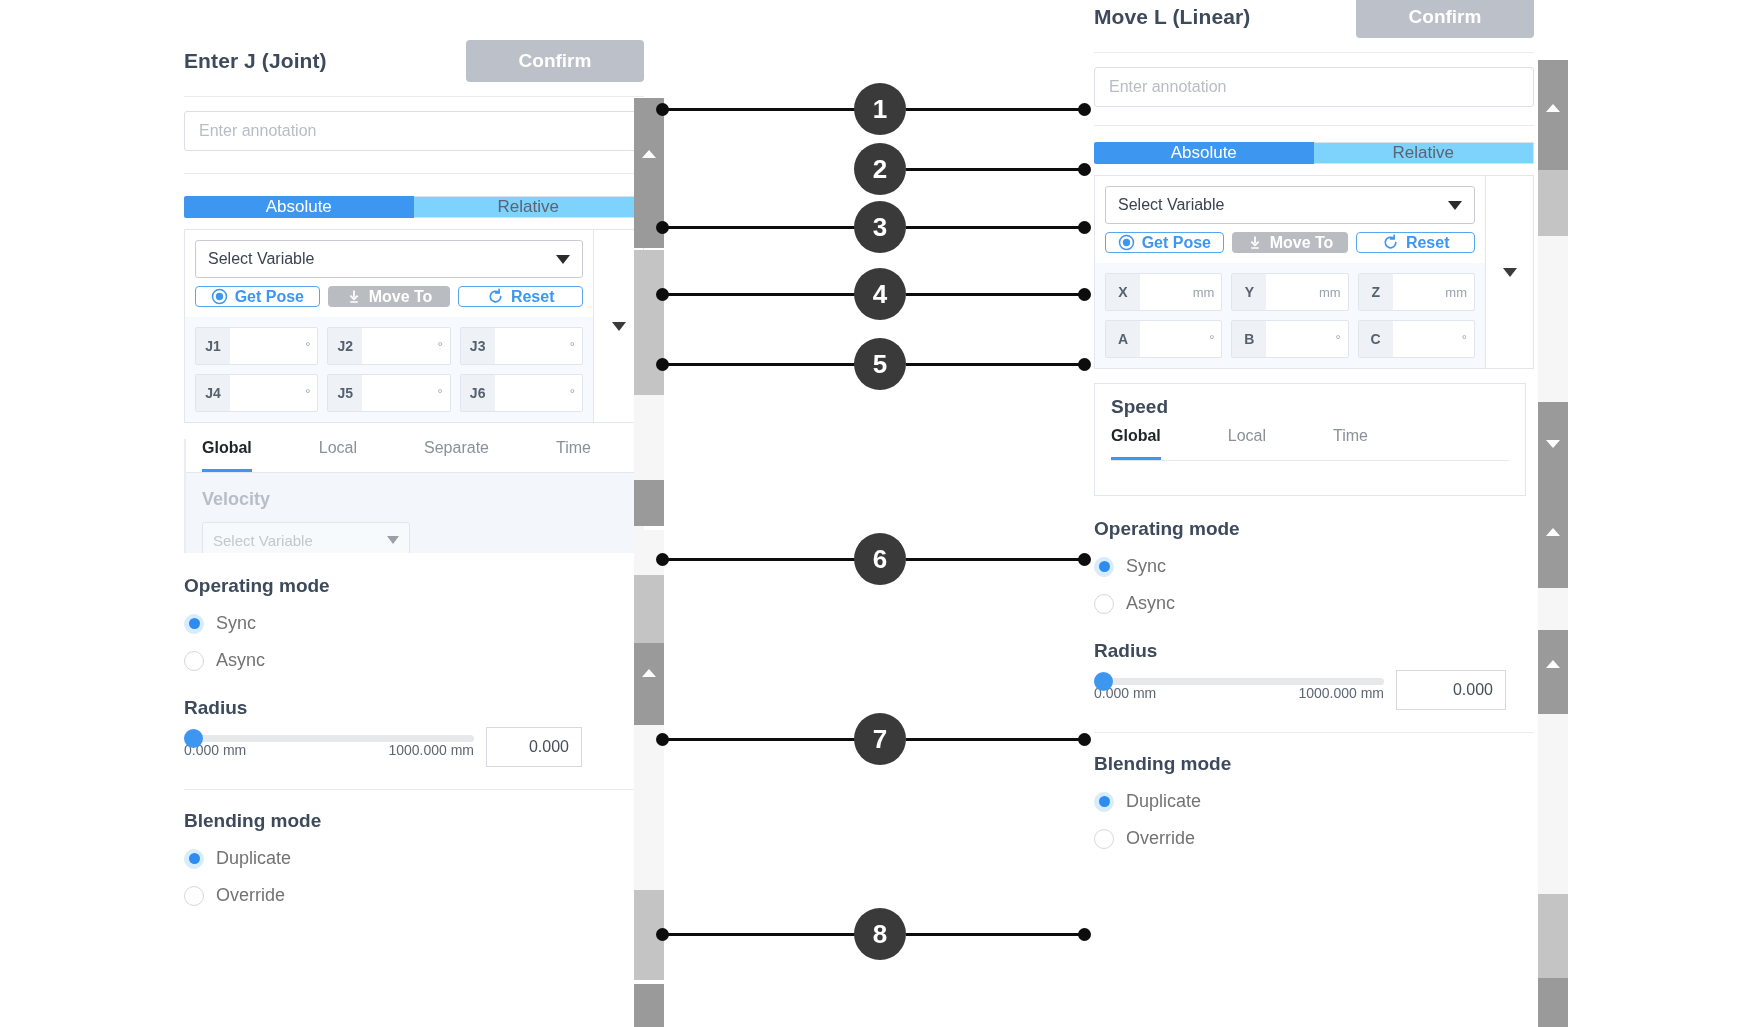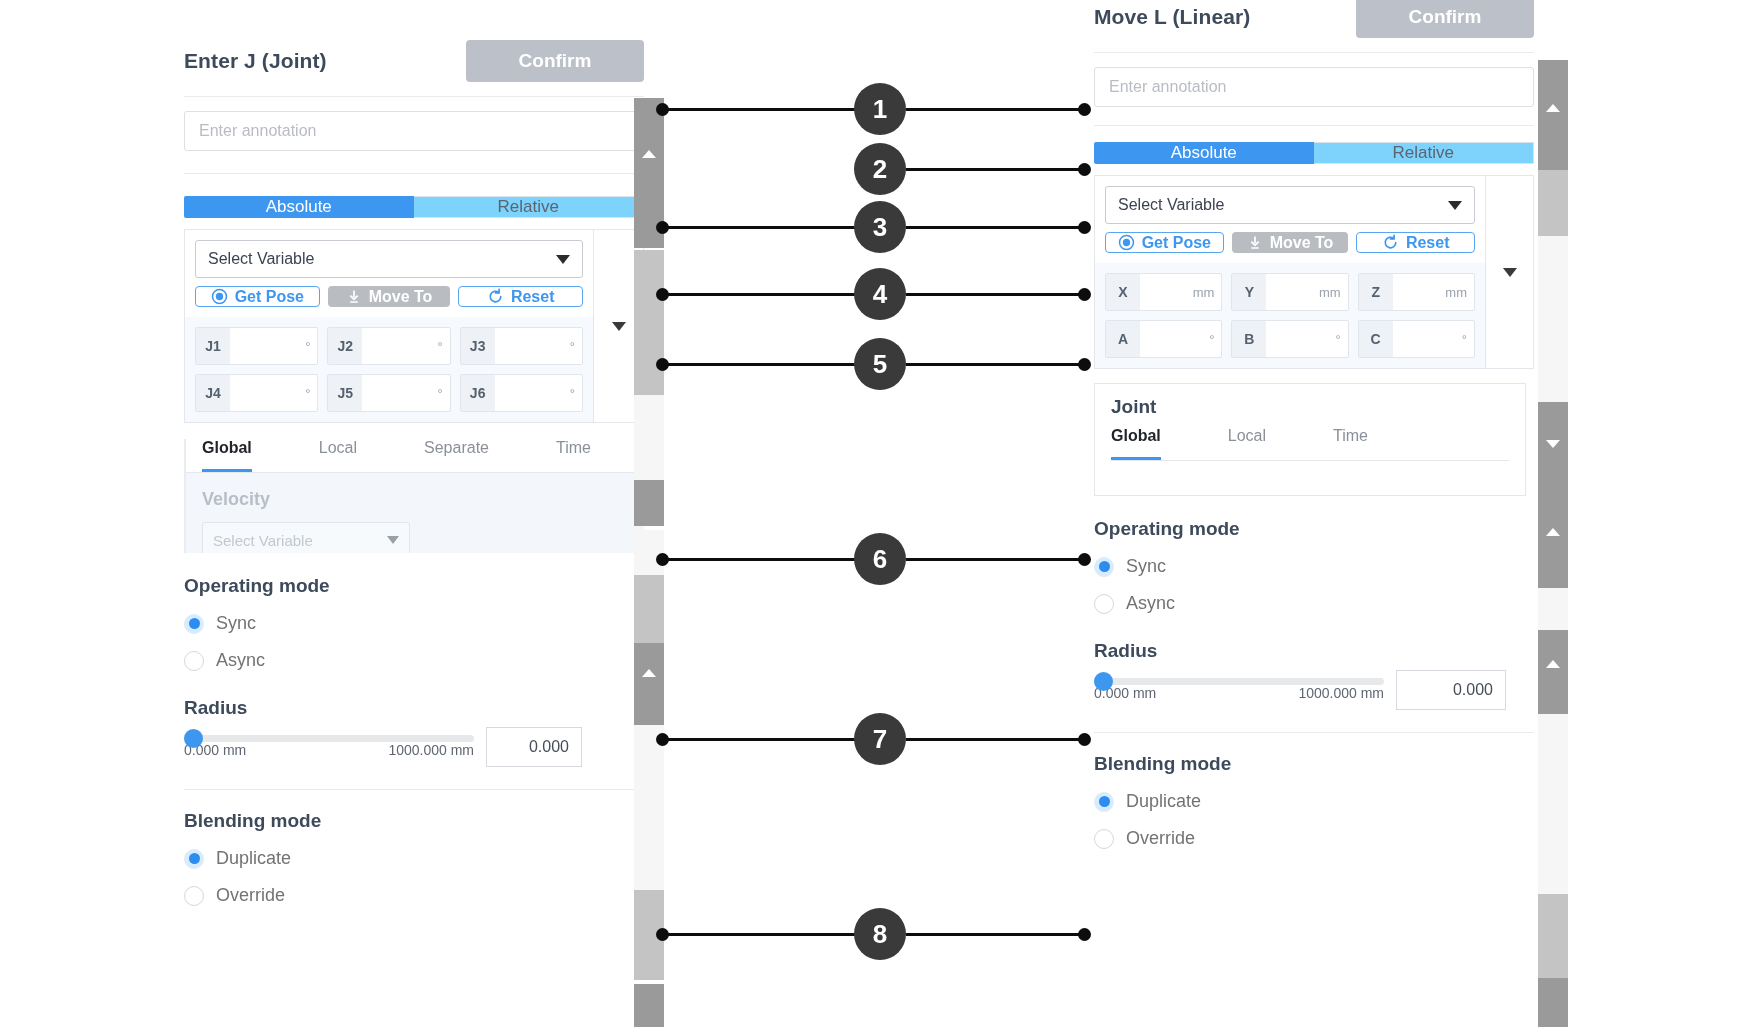--- a/index.html
+++ b/index.html
@@ -368,21 +368,21 @@
         </div>
       </div>
 
       <div style="width:48px; border:1px solid #e3e6ea; border-left:none; display:flex; align-items:center; justify-content:center;">
         <span class="caret" style="border-top-color:#3a3a3a;"></span>
       </div>
     </div>
 
     <div style="margin-top:14px; border:1px solid #e3e6ea; width:432px; height:113px; overflow:hidden;">
       <div style="padding:12px 16px 0 16px;">
-        <div class="sect-title" style="font-size:19px;">Joint</div>
+        <div class="sect-title" style="font-size:19px;">Speed</div>
         <div class="tabs" style="margin-top:9px; border-bottom:1px solid #e4e7eb;">
           <div class="active">Global</div>
           <div>Local</div>
           <div>Time</div>
         </div>
       </div>
     </div>
 
     <div style="margin-top:22px;">
       <div class="sect-title">Operating mode</div>

